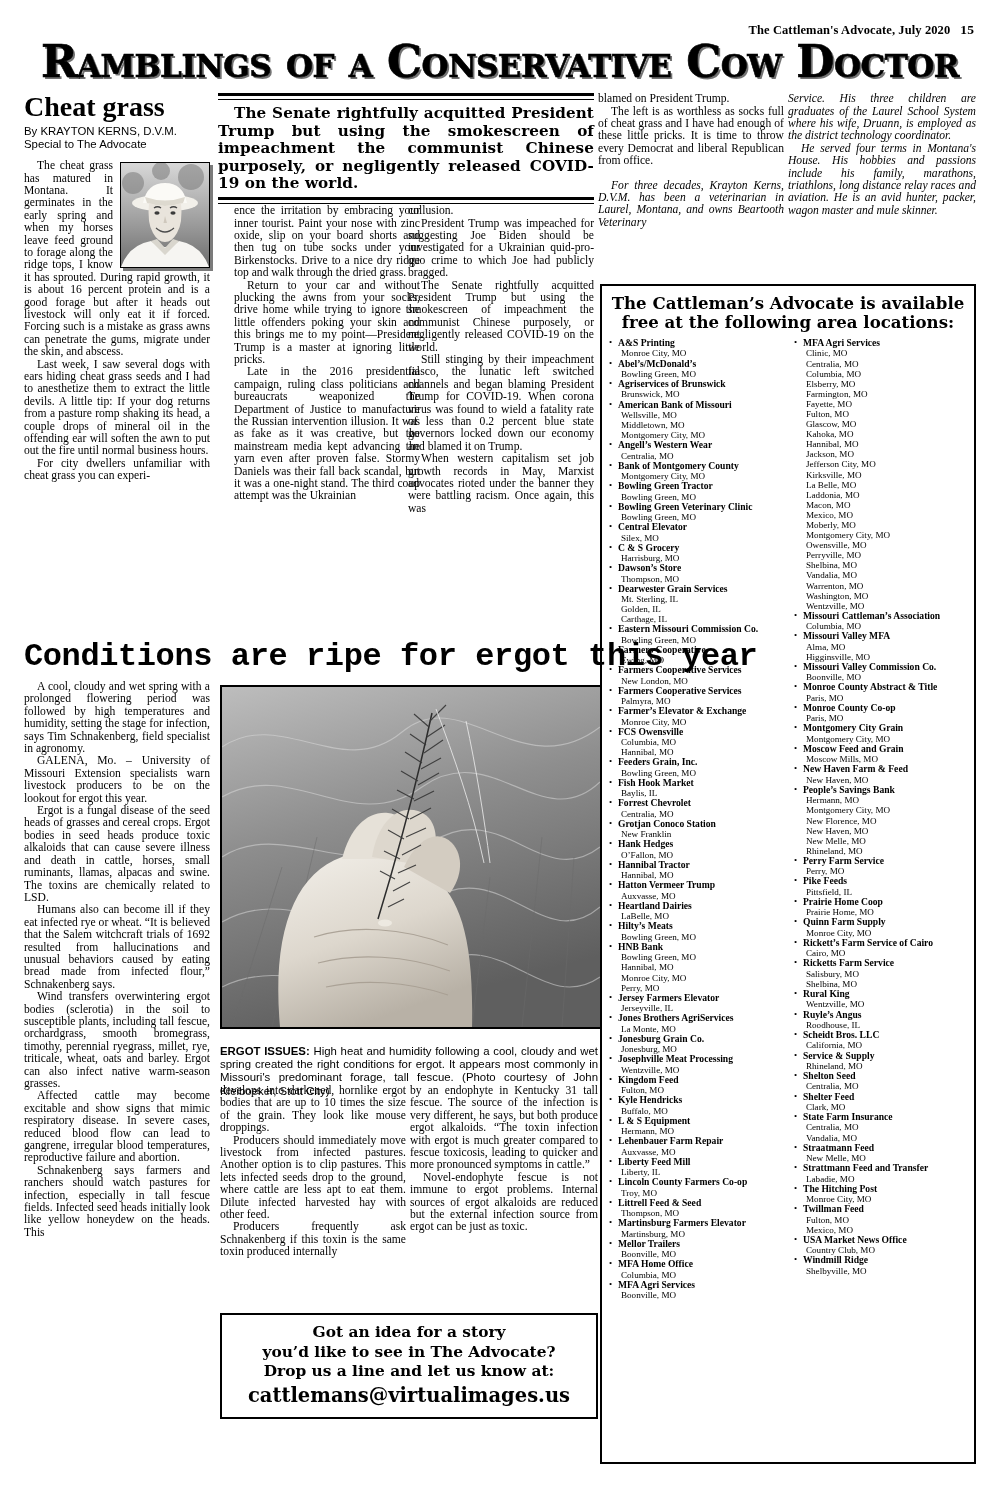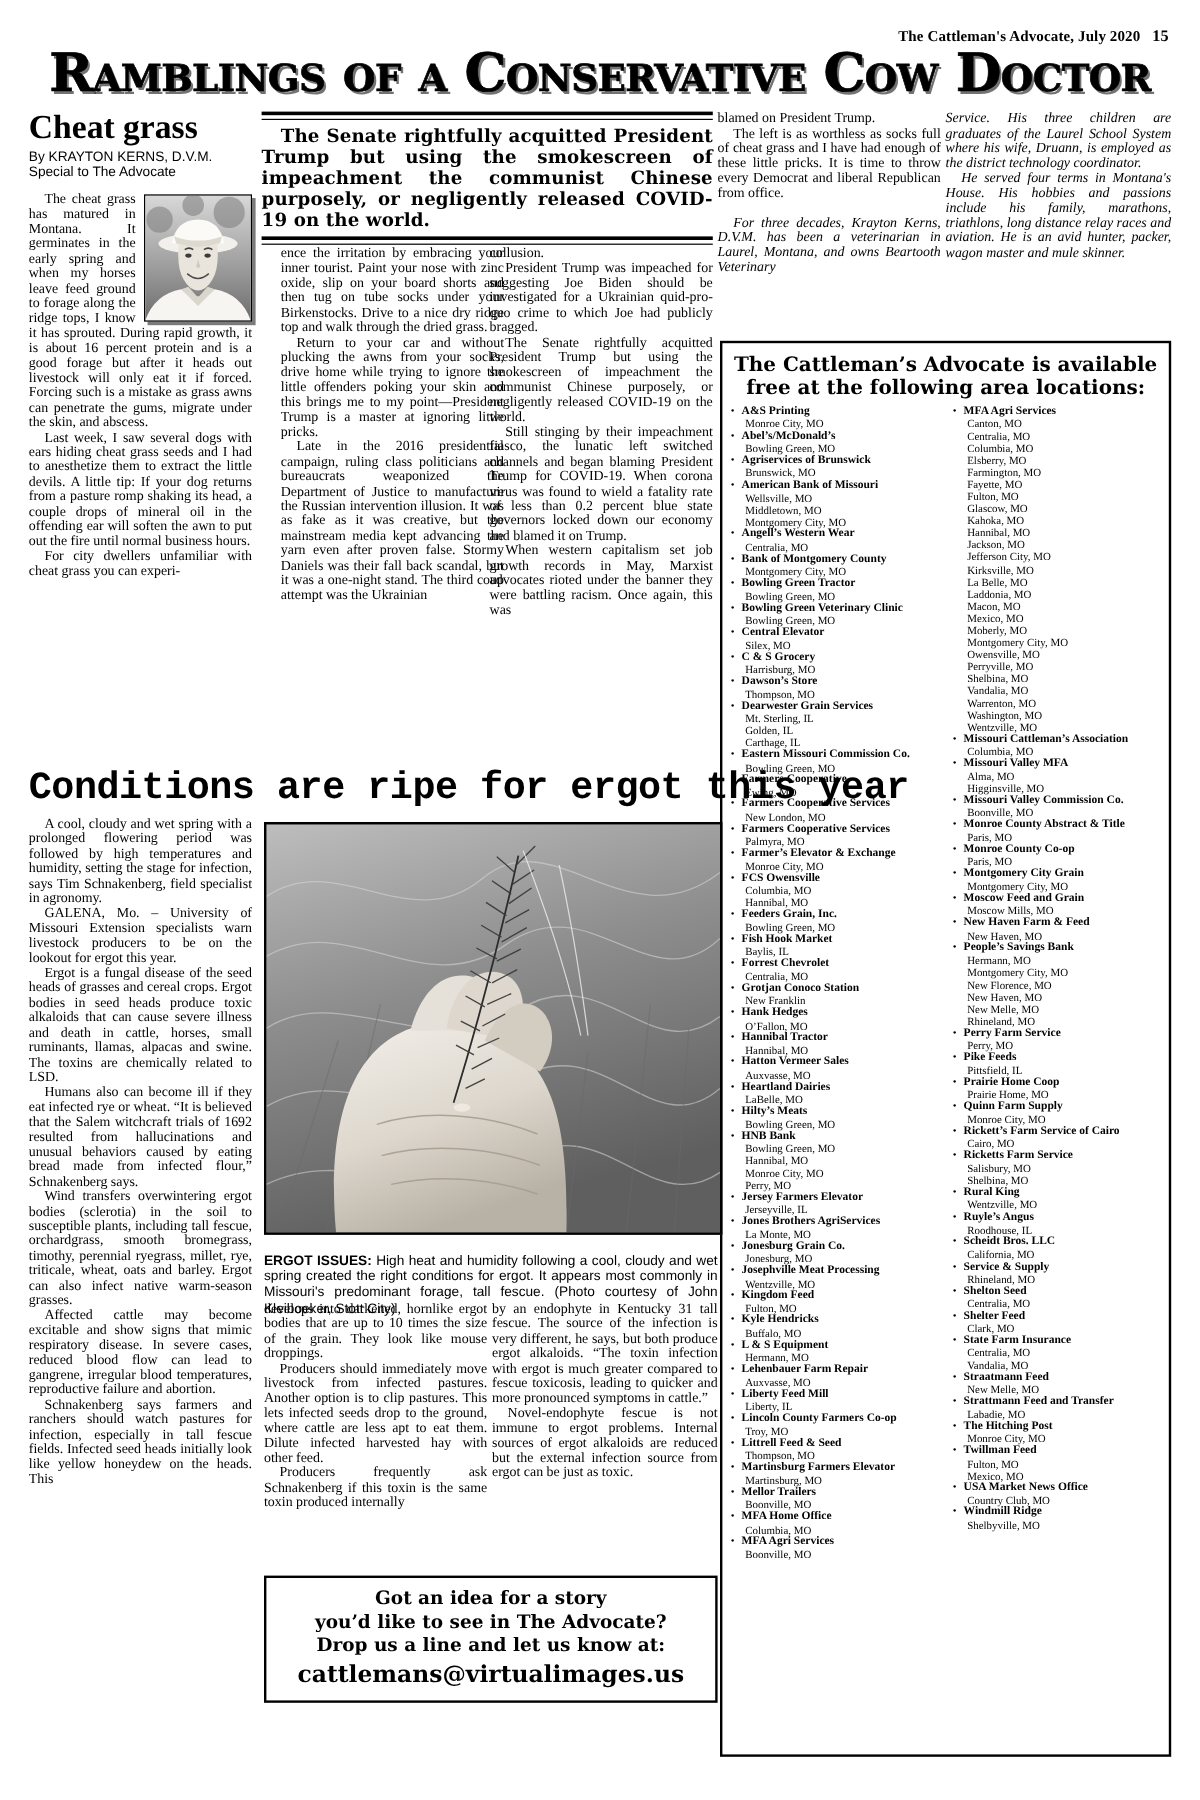--- a/index.html
+++ b/index.html
@@ -270,21 +270,21 @@
             </li>
             <li>
               <span class="bn">Hank Hedges</span>
               <span class="bc">O’Fallon, MO</span>
             </li>
             <li>
               <span class="bn">Hannibal Tractor</span>
               <span class="bc">Hannibal, MO</span>
             </li>
             <li>
-              <span class="bn">Hatton Vermeer Sales</span>
+              <span class="bn">Hatton Vermeer Trump</span>
               <span class="bc">Auxvasse, MO</span>
             </li>
             <li>
               <span class="bn">Heartland Dairies</span>
               <span class="bc">LaBelle, MO</span>
             </li>
             <li>
               <span class="bn">Hilty’s Meats</span>
               <span class="bc">Bowling Green, MO</span>
             </li>
@@ -354,21 +354,21 @@
             <li>
               <span class="bn">MFA Agri Services</span>
               <span class="bc">Boonville, MO</span>
             </li>
           </ul>
       </div>
       <div class="loccol">
         <ul class="biz" id="biz-right">
             <li>
               <span class="bn">MFA Agri Services</span>
-              <span class="bc">Canton, MO</span>
+              <span class="bc">Clinic, MO</span>
               <span class="bc">Centralia, MO</span>
               <span class="bc">Columbia, MO</span>
               <span class="bc">Elsberry, MO</span>
               <span class="bc">Farmington, MO</span>
               <span class="bc">Fayette, MO</span>
               <span class="bc">Fulton, MO</span>
               <span class="bc">Glascow, MO</span>
               <span class="bc">Kahoka, MO</span>
               <span class="bc">Hannibal, MO</span>
               <span class="bc">Jackson, MO</span>

